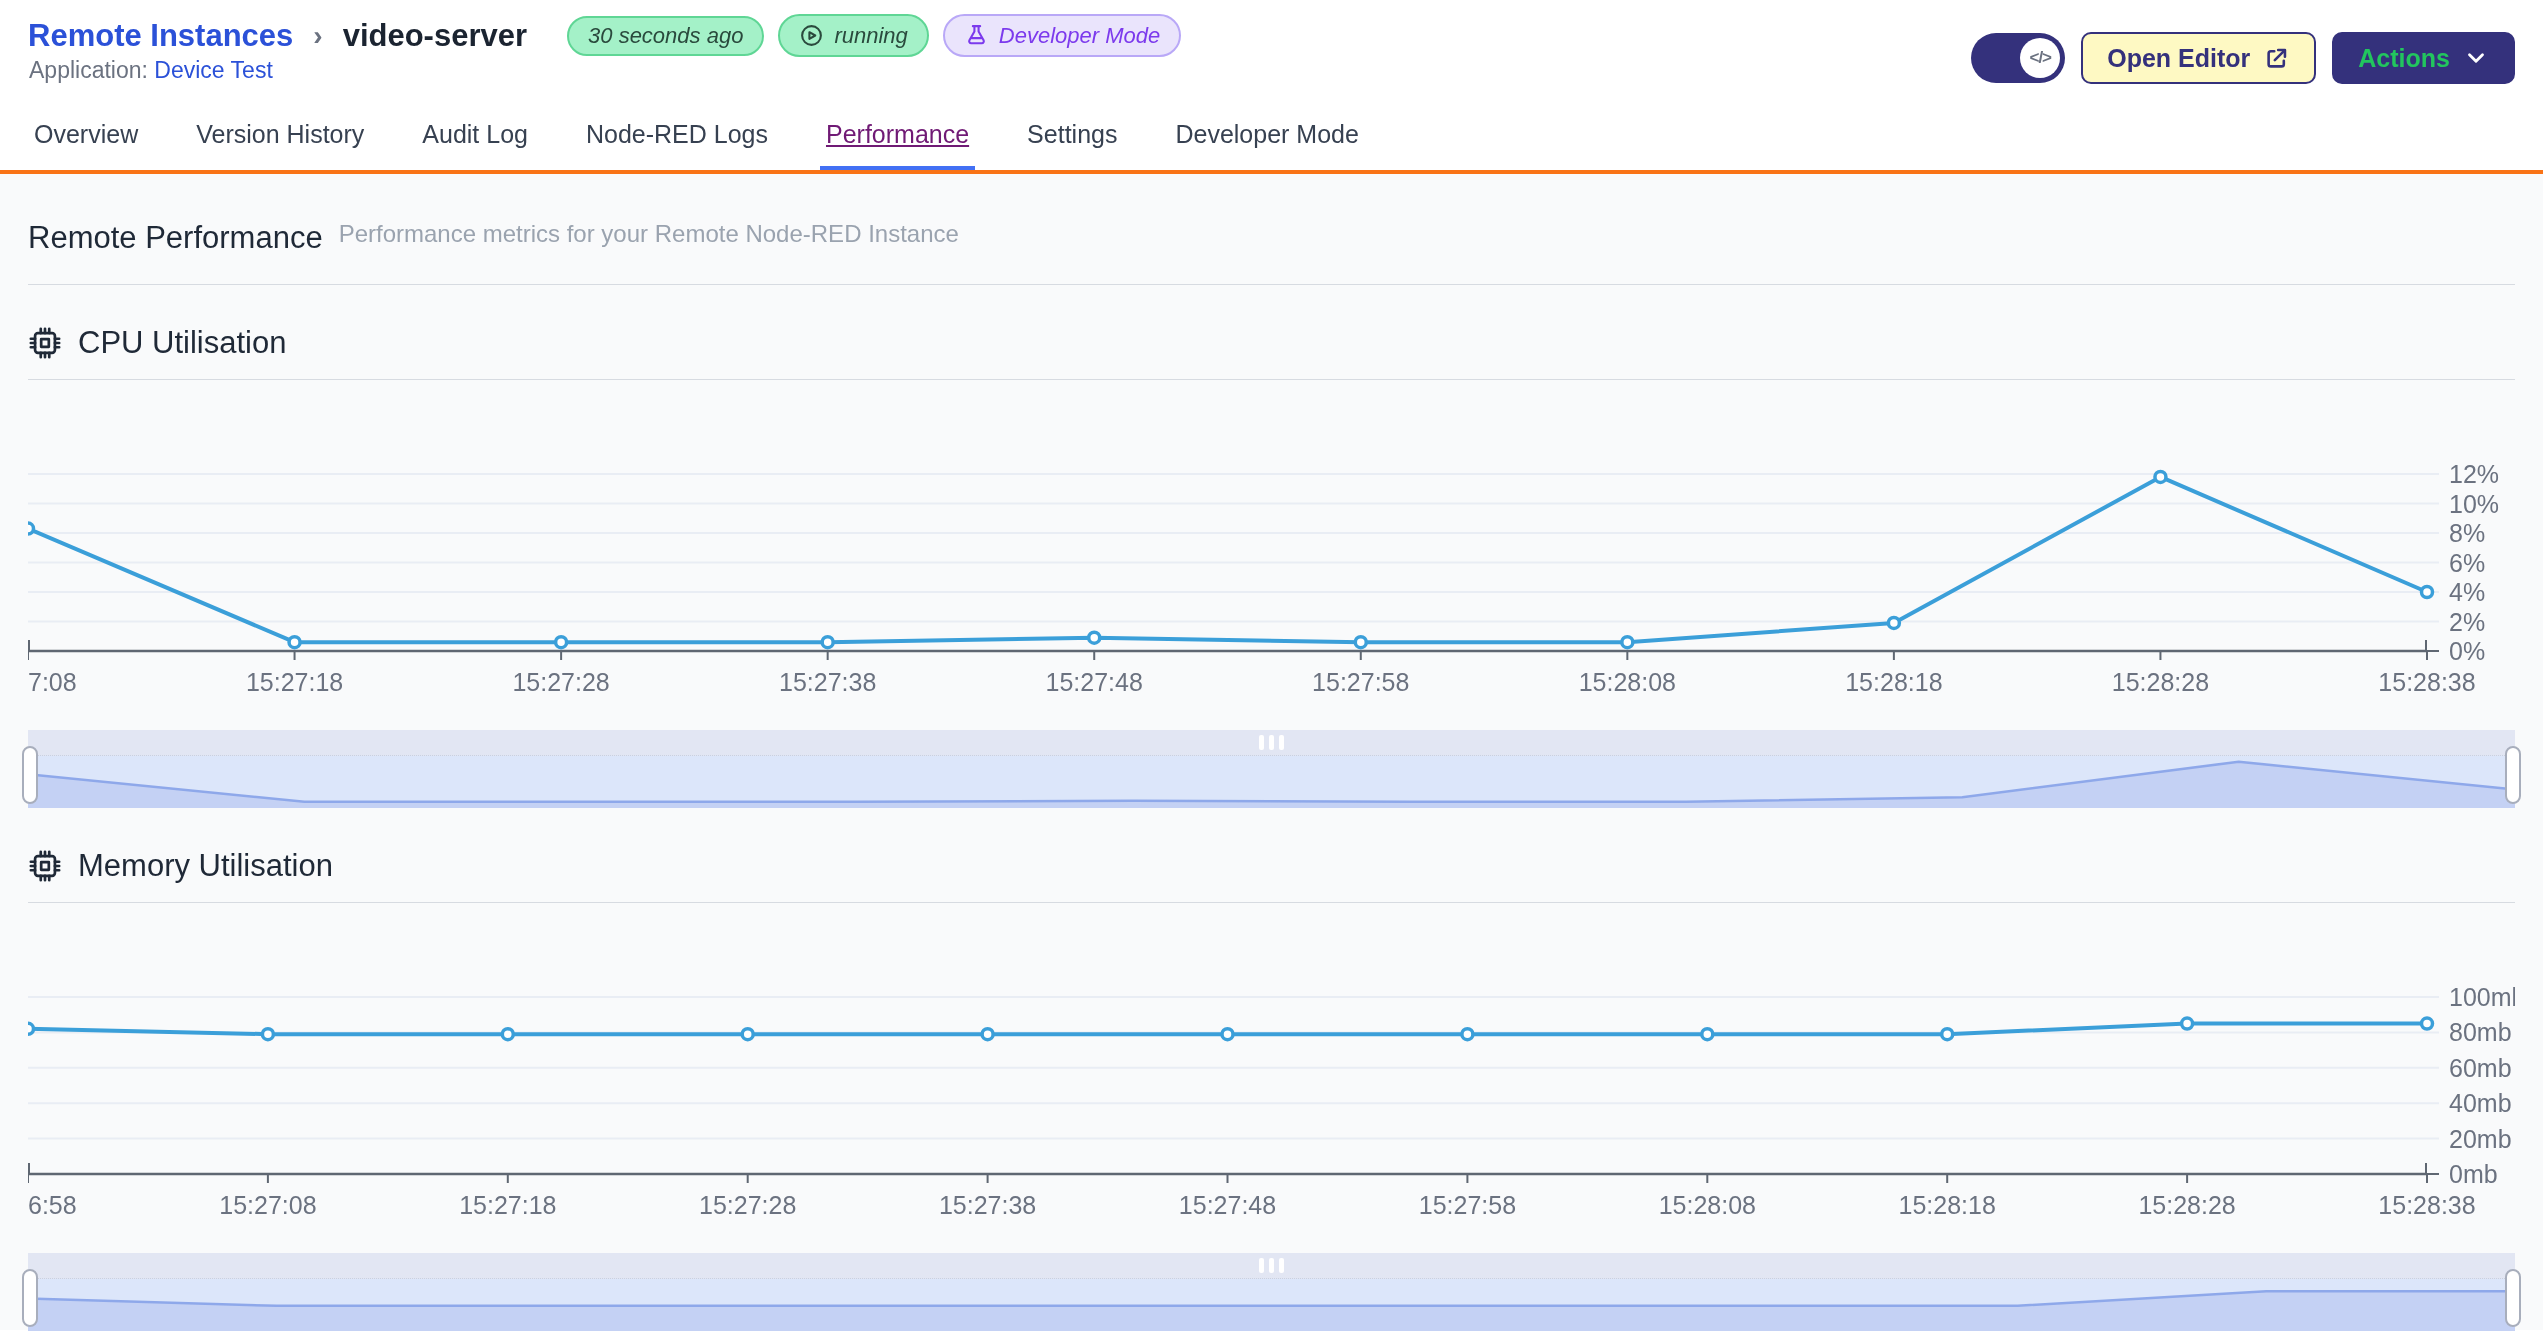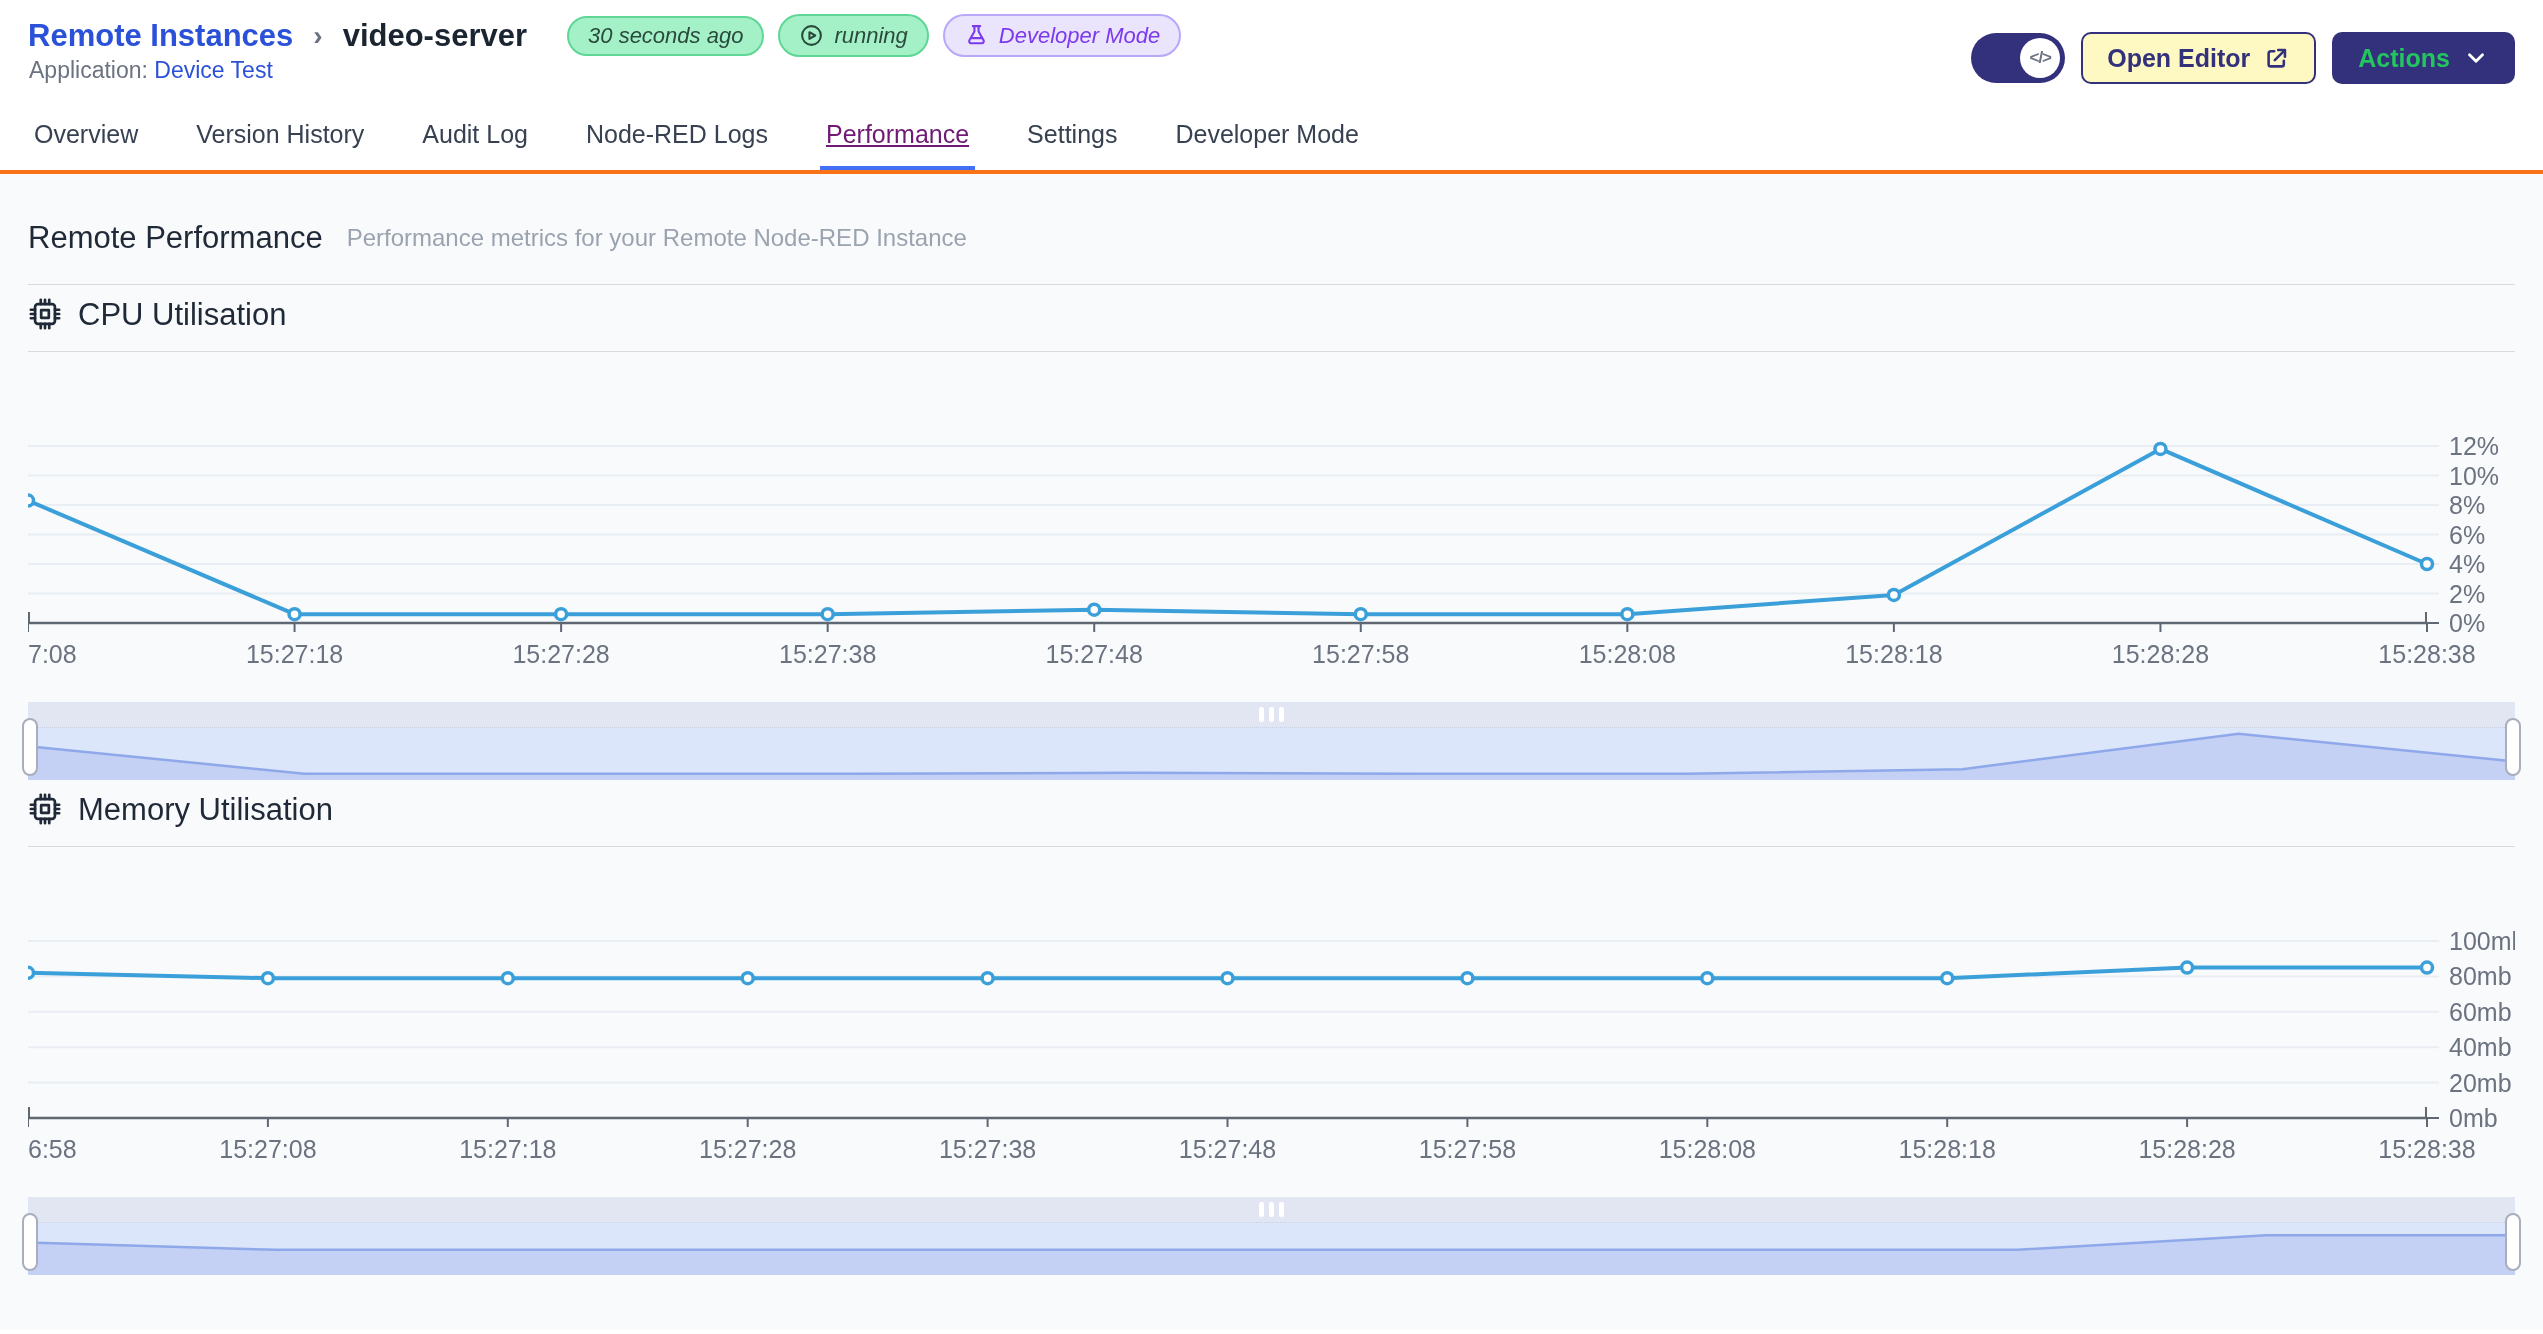--- a/index.html
+++ b/index.html
@@ -33,25 +33,25 @@
   .btn.outline { background:#fef9c3; border:2px solid #34317c; color:#34317c; }
   .btn.solid  { background:#34317c; border:2px solid #34317c; color:#22c55e; }
 
   
   .tabs { display:flex; gap:46px; padding:0 28px; margin-top:24px; border-bottom:4px solid #f97316; background:#fff; }
   .tab { font-size:25px; color:#374151; padding:12px 6px 17px 6px; border-bottom:4px solid transparent; cursor:pointer; white-space:nowrap; }
   .tab.active { color:#701a75; border-bottom-color:#4270f4;text-decoration:underline; }
 
   
   main { background:#f9fafb; padding:0 28px; height:1156px; }
-  .page-head { padding-top:46px; display:flex; align-items:center; gap:24px; }
+  .page-head { padding-top:46px; display:flex; align-items:flex-start; gap:16px; }
   .page-title { font-size:31px; font-weight:500; color:#1f2937; }
   .page-subtitle { font-size:24px; color:#9aa3af; }
   .rule { border:none; border-top:1px solid #d7dbe1; margin:28px 0 0 0; }
-  .section-head { margin-top:12px; display:flex; align-items:flex-start; gap:16px; }
+  .section-head { margin-top:40px; display:flex; align-items:center; gap:16px; }
   .section-title { font-size:31px; color:#1f2937; font-weight:500; }
   .section-head svg { display:block; }
   .rule.tight { margin-top:18px; }
 
   .chart { margin-top:66px; width:100%; height:250px; }
   .chart svg { display:block; }
 
   .navigator { margin-top:34px; position:relative; }
   .nav-strip { height:26px; background:#e2e6f3; display:flex; align-items:center; justify-content:center; border-bottom:1px dotted #c9d0e0; cursor:grab; }
   .grip { display:flex; gap:5px; }

